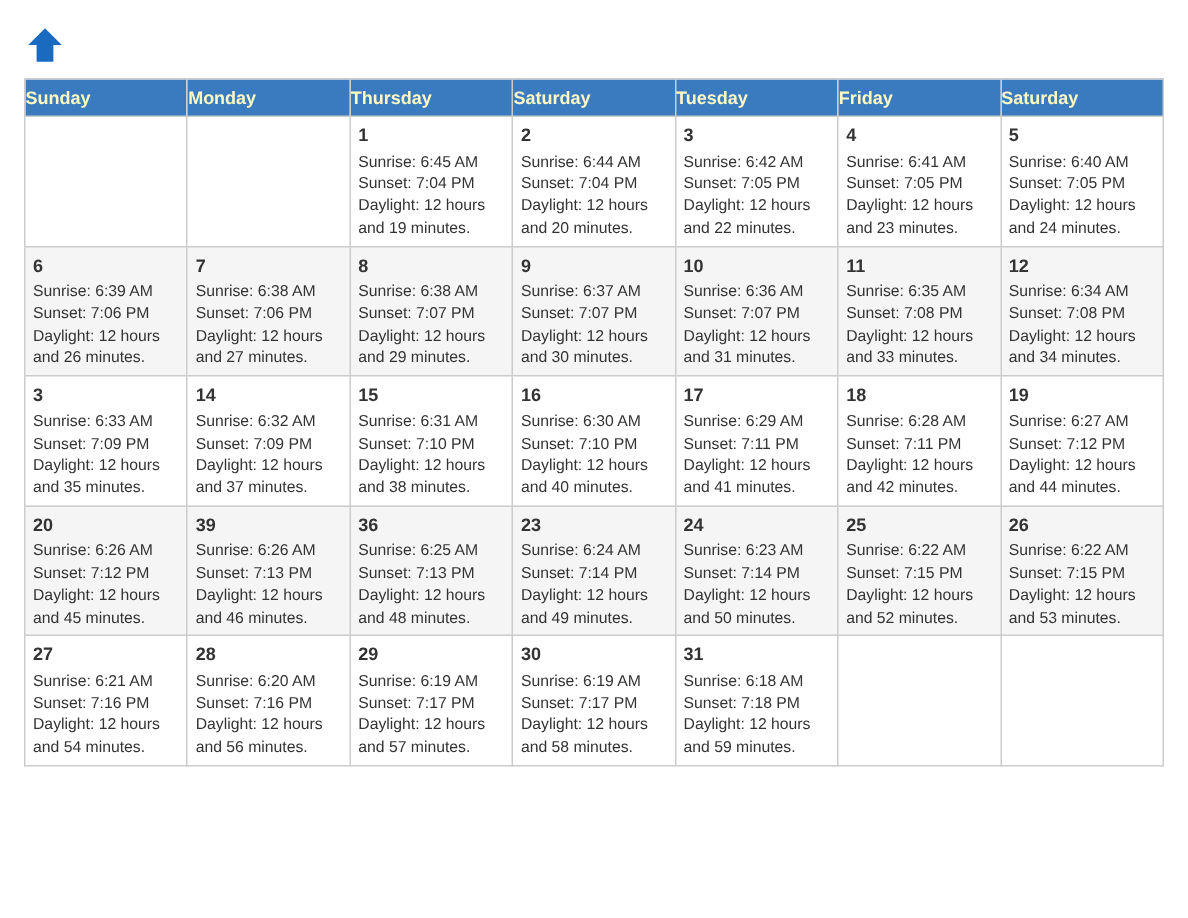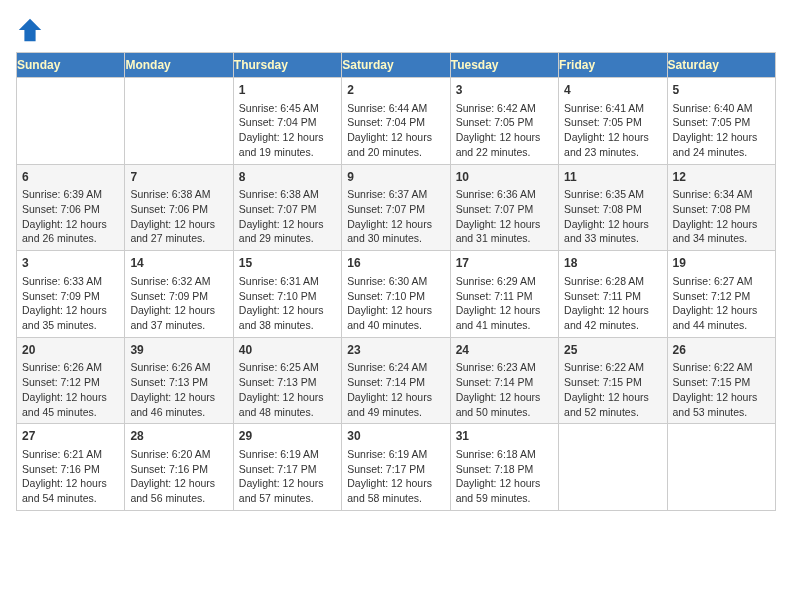--- a/index.html
+++ b/index.html
@@ -204,21 +204,21 @@
       <tr>
         <td>
           <span class="day-num">20</span>
           <div class="day-info">Sunrise: 6:26 AM<br>Sunset: 7:12 PM<br>Daylight: 12 hours and 45 minutes.</div>
         </td>
         <td>
           <span class="day-num">39</span>
           <div class="day-info">Sunrise: 6:26 AM<br>Sunset: 7:13 PM<br>Daylight: 12 hours and 46 minutes.</div>
         </td>
         <td>
-          <span class="day-num">40</span>
+          <span class="day-num">36</span>
           <div class="day-info">Sunrise: 6:25 AM<br>Sunset: 7:13 PM<br>Daylight: 12 hours and 48 minutes.</div>
         </td>
         <td>
           <span class="day-num">23</span>
           <div class="day-info">Sunrise: 6:24 AM<br>Sunset: 7:14 PM<br>Daylight: 12 hours and 49 minutes.</div>
         </td>
         <td>
           <span class="day-num">24</span>
           <div class="day-info">Sunrise: 6:23 AM<br>Sunset: 7:14 PM<br>Daylight: 12 hours and 50 minutes.</div>
         </td>

